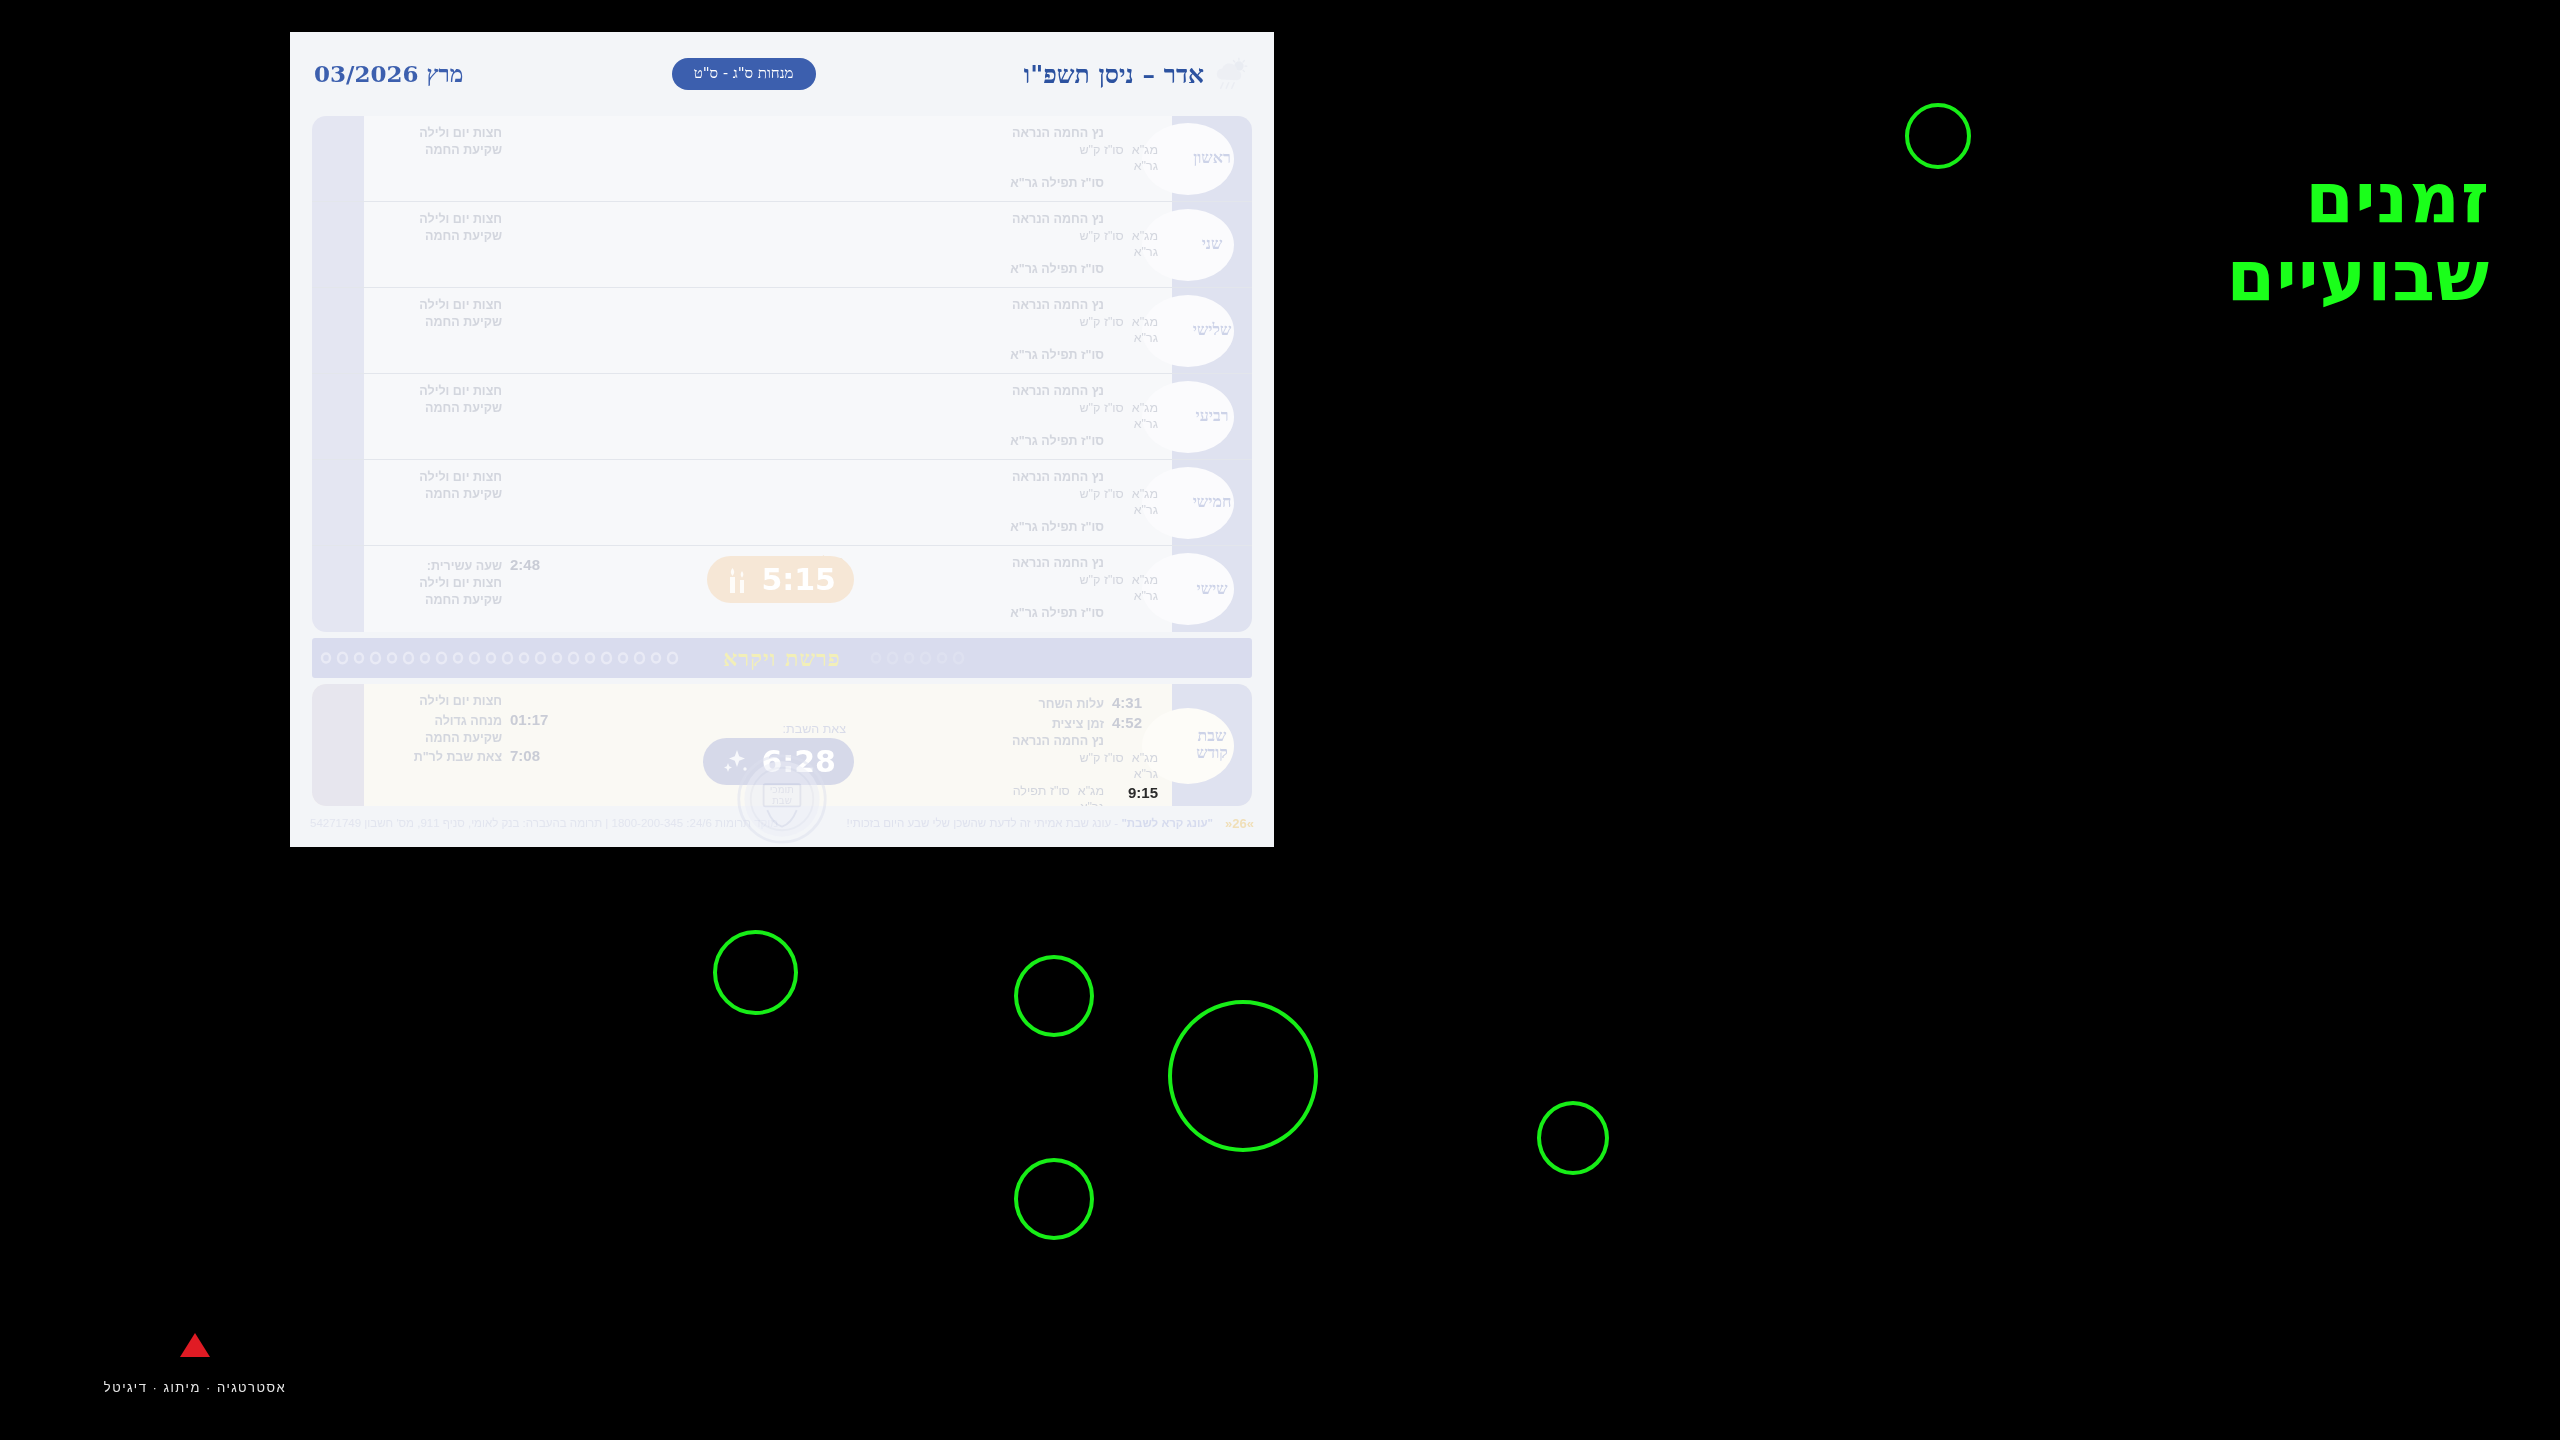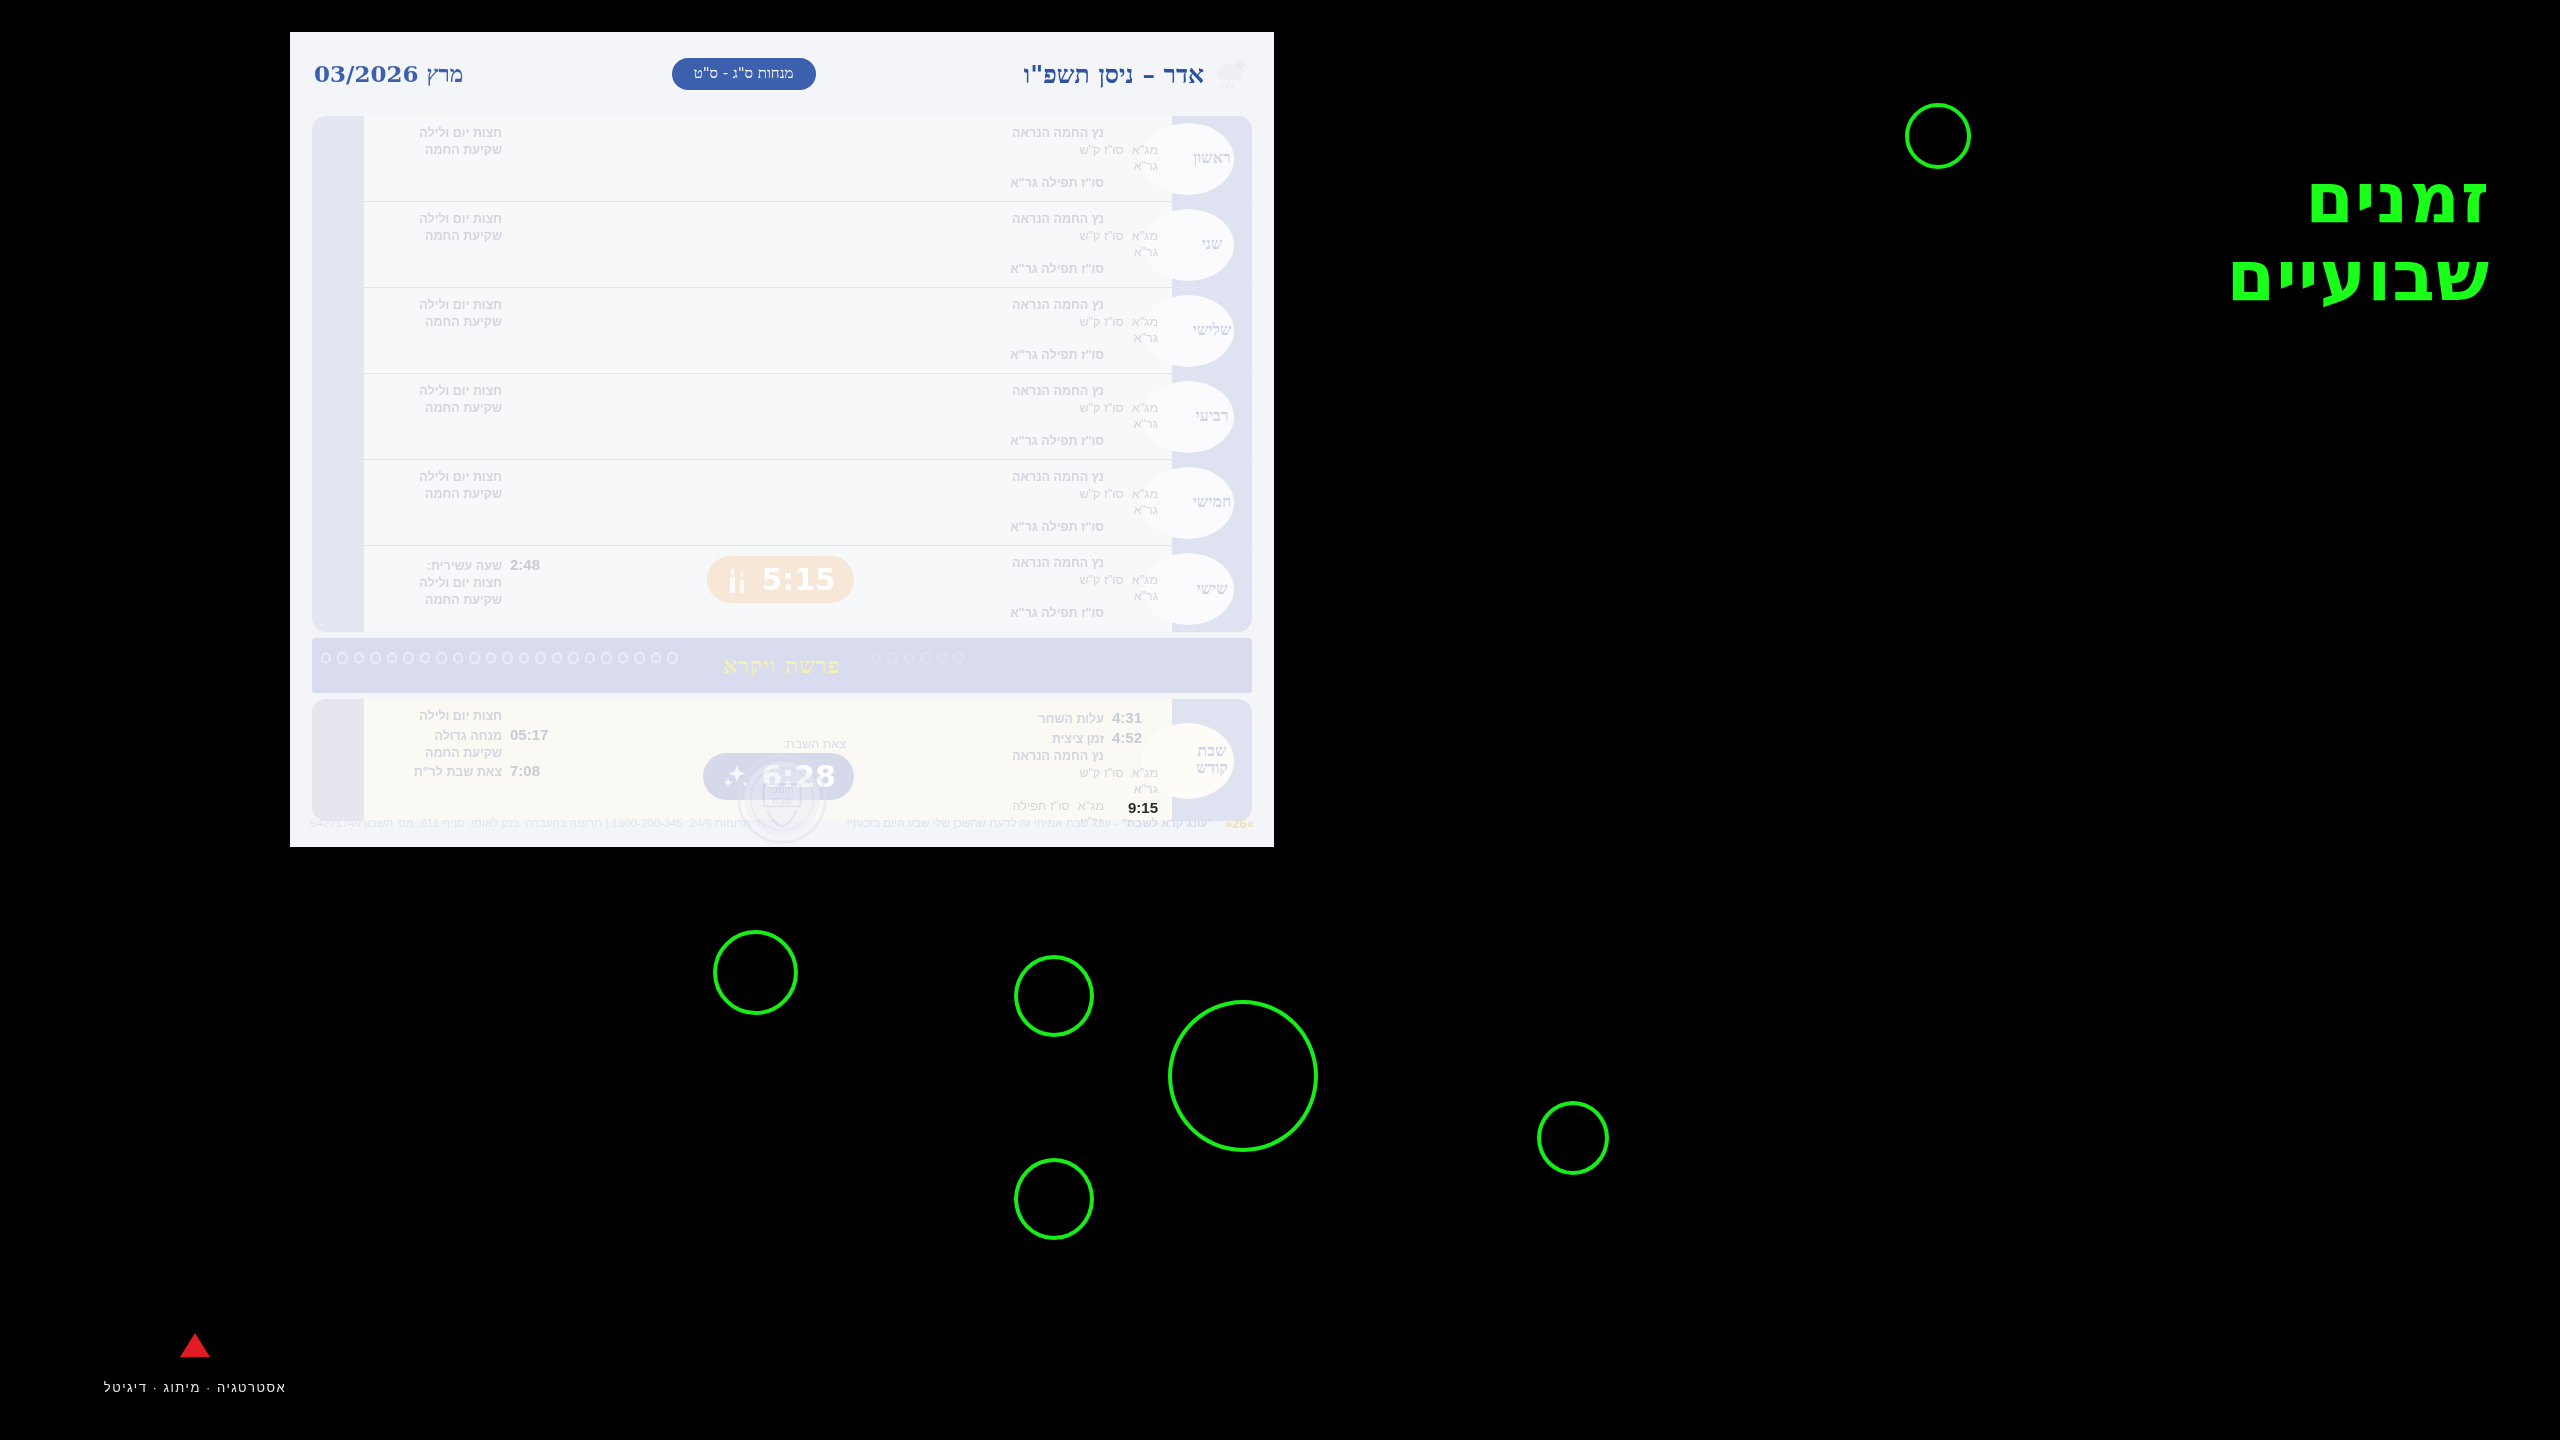--- a/index.html
+++ b/index.html
@@ -207,21 +207,21 @@
     direction: ltr;
   }
   .badge-label {
     position: absolute;
     font-size: 12.5px;
   }
 
   
   .parsha {
     margin: 6px 22px 0 22px;
-    height: 55px;
+    height: 40px;
     background: #d9dcee;
     border-radius: 3px;
     display: flex;
     align-items: center;
     justify-content: center;
     position: relative;
     overflow: hidden;
   }
   .parsha .swirls {
     position: absolute;
@@ -635,21 +635,21 @@
           </div>
         </div>
 
         <div class="zcol-left">
           <div class="strip-left"></div>
           <div class="zline">
               <span class="t"></span>
               <span class="lbl">חצות יום ולילה</span>
             </div>
           <div class="zline">
-            <span class="t vis-time">05:17</span>
+            <span class="t vis-time">01:17</span>
             <span class="lbl">מנחה גדולה</span>
           </div>
           <div class="zline">
               <span class="t"></span>
               <span class="lbl" style="font-weight:700">שקיעת החמה</span>
             </div>
           <div class="zline">
             <span class="t vis-time">7:08</span>
             <span class="lbl">צאת שבת לר"ת</span>
           </div>

